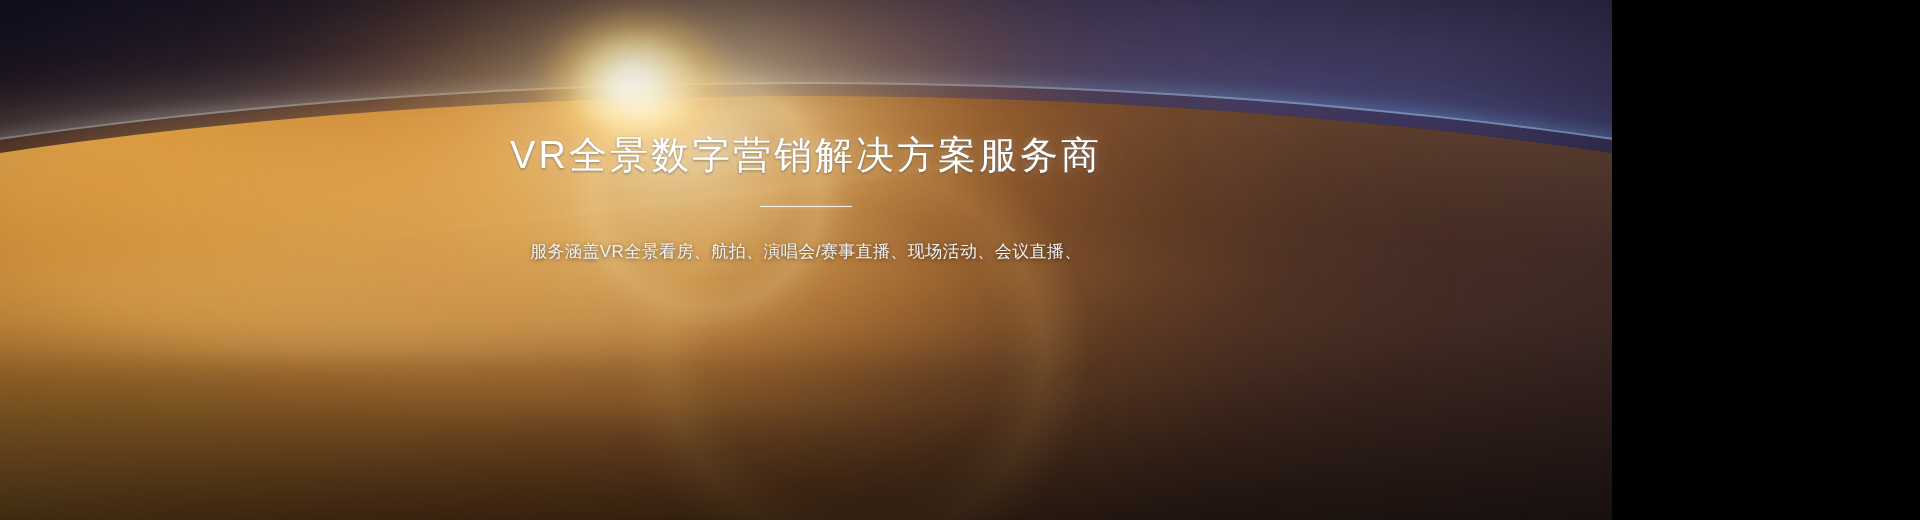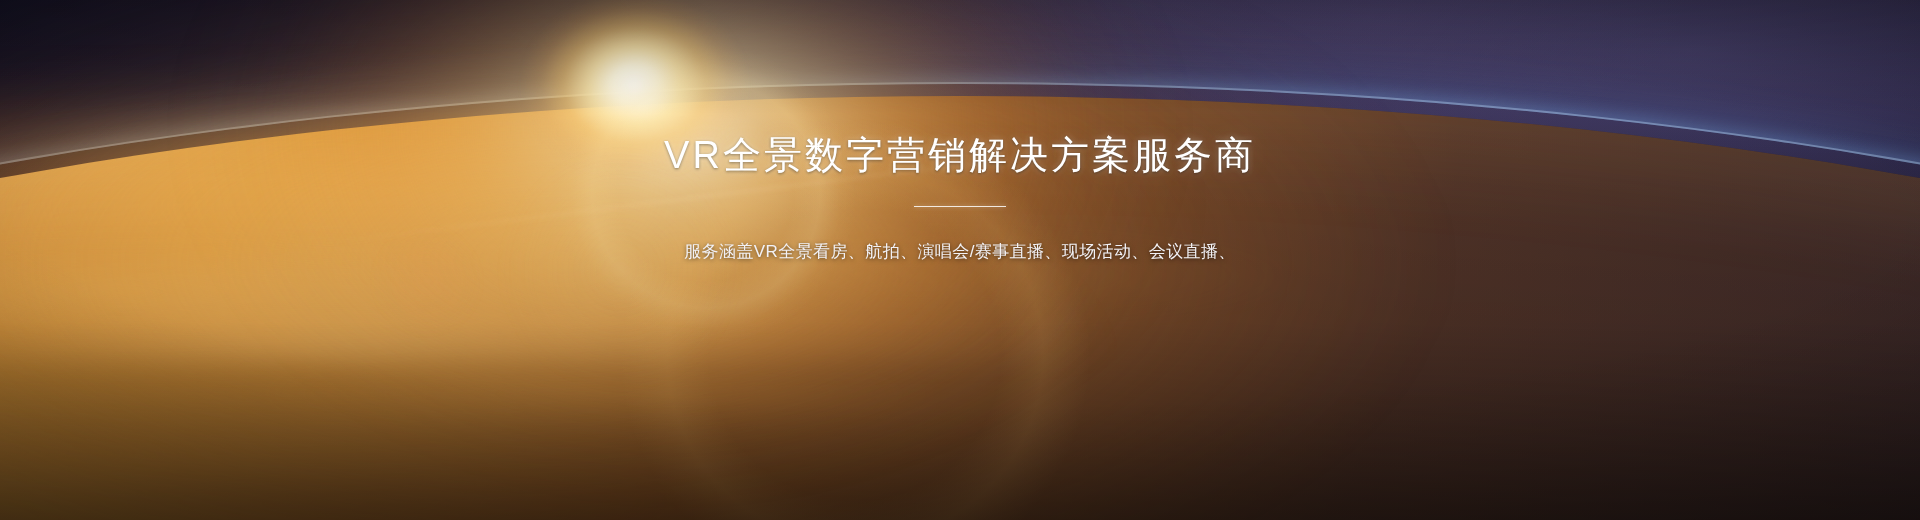--- a/index.html
+++ b/index.html
@@ -7,21 +7,21 @@
     margin: 0;
     padding: 0;
     background: #000;
   }
   body {
     font-family: "Liberation Sans", "DejaVu Sans", sans-serif;
   }
 
   .banner {
     position: relative;
-    width: 1920px;
+    width: 1612px;
     height: 520px;
     overflow: hidden;
     background: #0a0a14;
   }
 
   
   .bg-layer {
     position: absolute;
     inset: 0;
     overflow: hidden;

